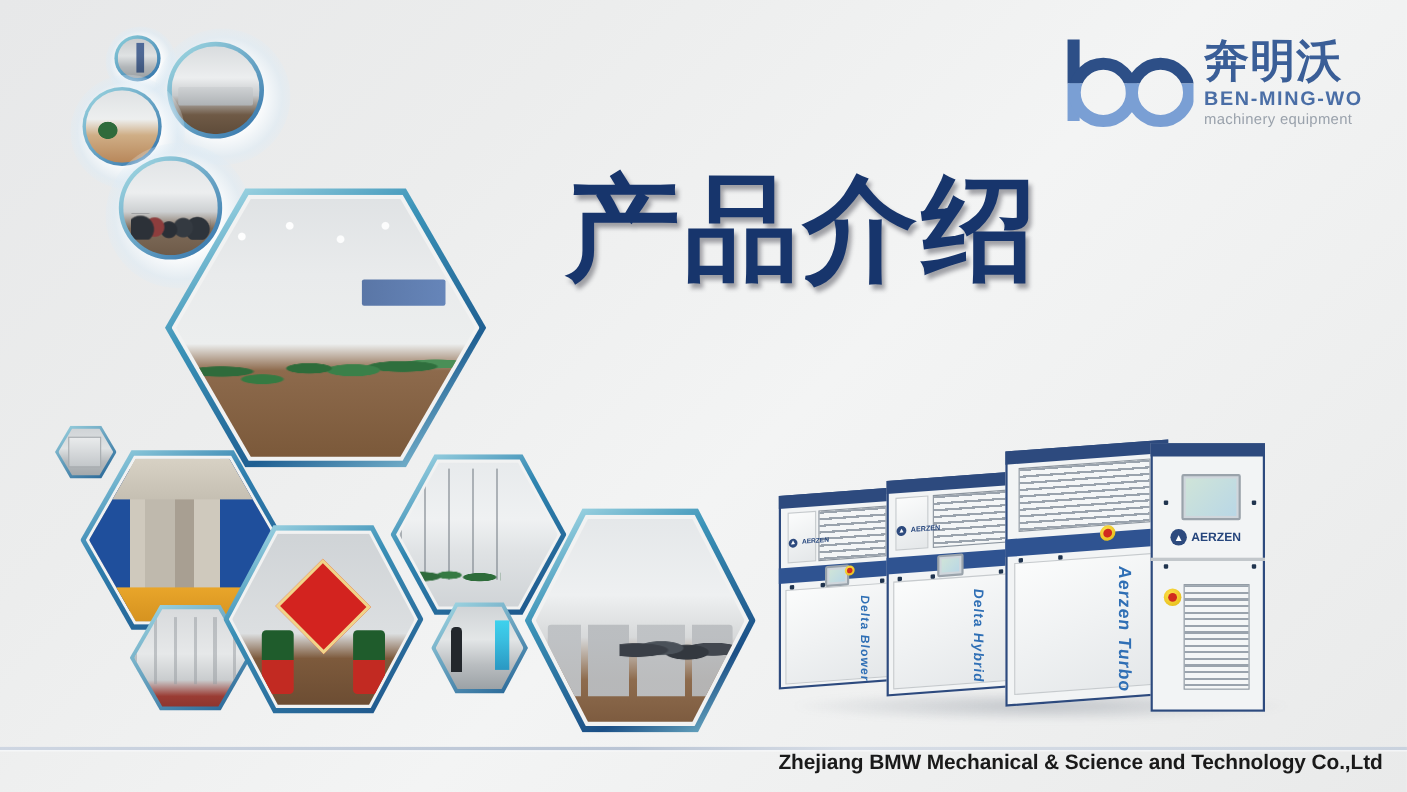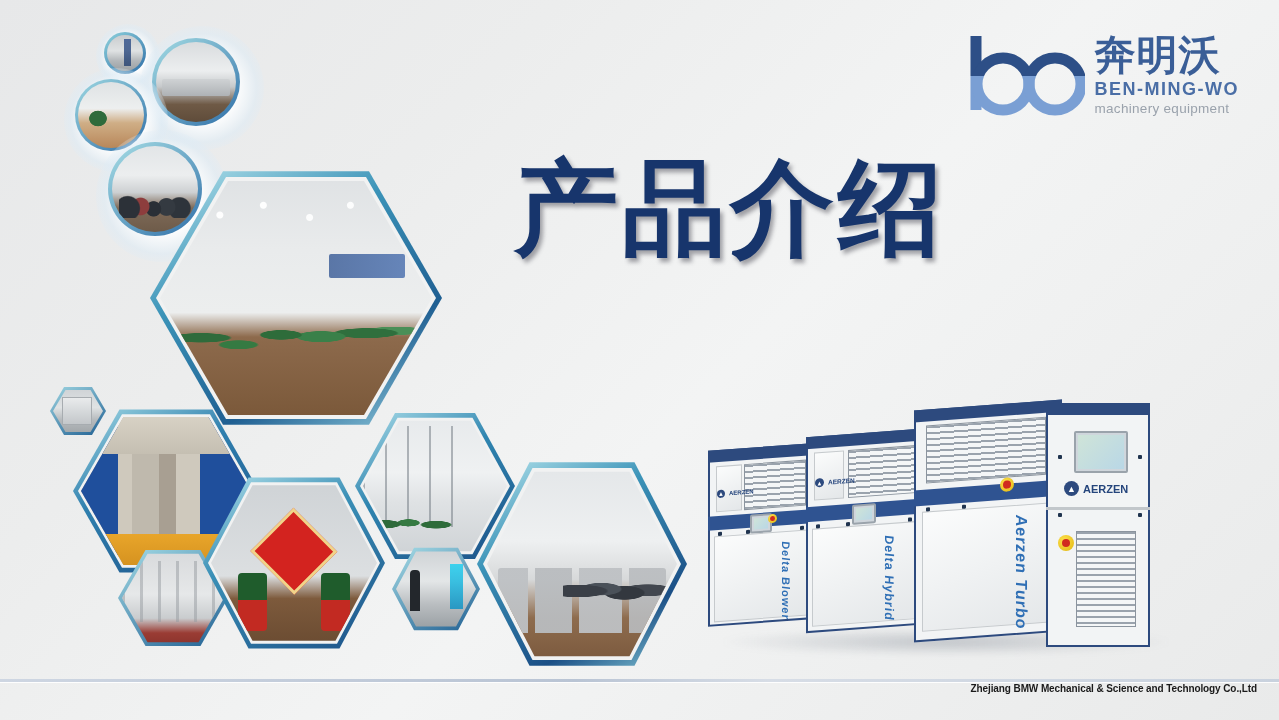--- a/index.html
+++ b/index.html
@@ -45,21 +45,21 @@
   }
 
   
   #footer-rule{
     position:absolute;left:0;top:679px;width:1279px;height:3px;
     background:linear-gradient(90deg,#ced6e2 0%,#b9c4d4 45%,#d7dde6 60%,#c9d2de 100%);
     box-shadow:0 1px 0 rgba(255,255,255,.9);
   }
   #footer-text{
     position:absolute;right:22px;top:683px;
-    font-size:10px;font-weight:bold;color:#1a1a1a;letter-spacing:-.1px;
+    font-size:19px;font-weight:bold;color:#1a1a1a;letter-spacing:-.1px;
   }
 
   
   .hex{
     position:absolute;
     clip-path:polygon(25% 2%,75% 2%,100% 50%,75% 98%,25% 98%,0% 50%);
     overflow:hidden;
   }
   .hex-ring{
     position:absolute;

